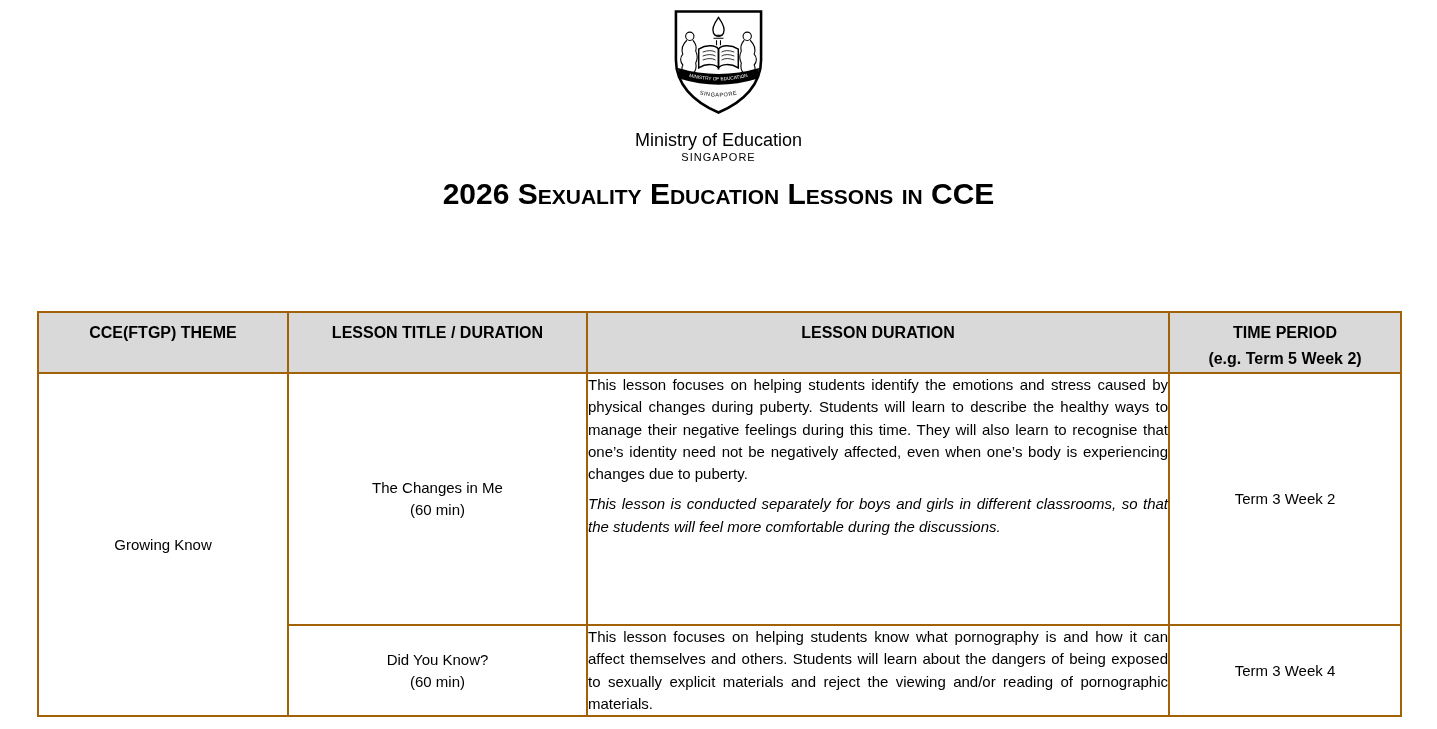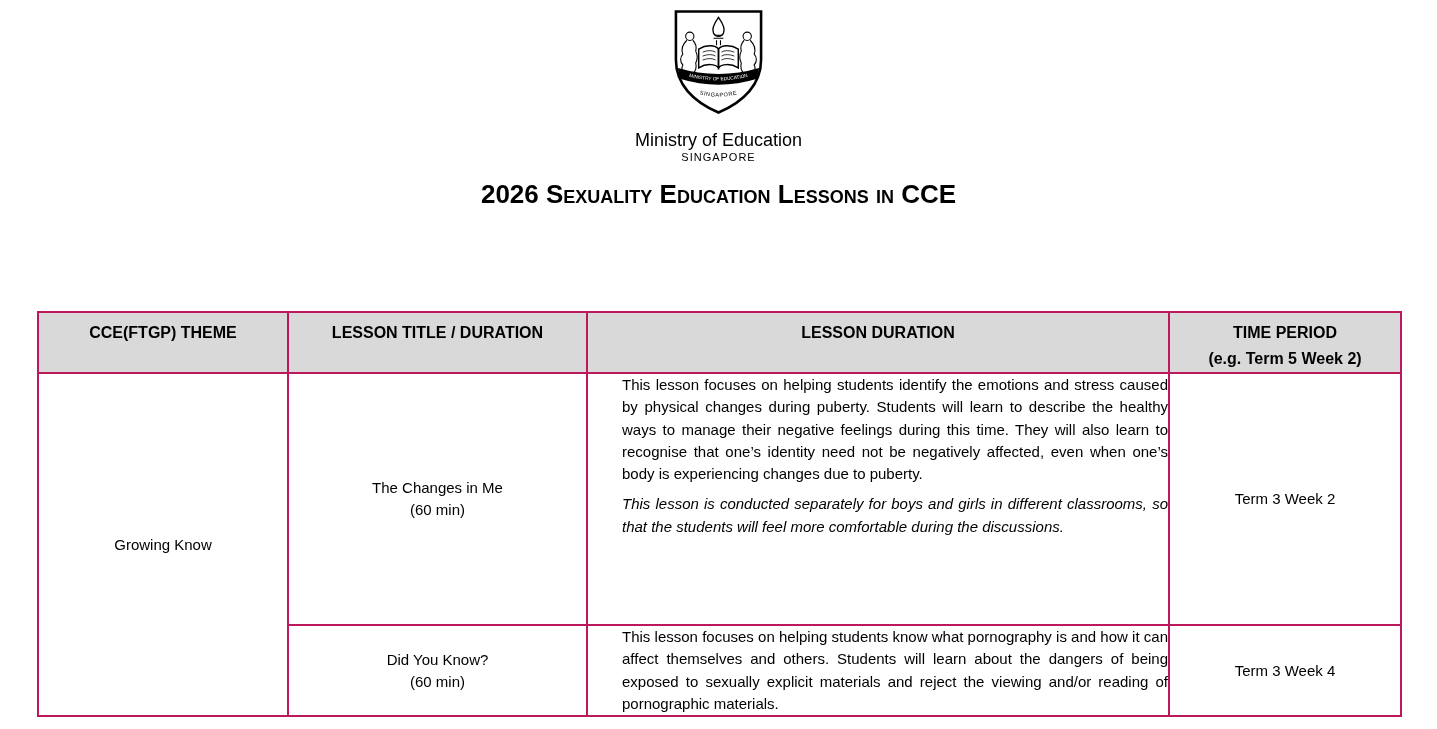--- a/index.html
+++ b/index.html
@@ -31,21 +31,21 @@
     font-size: 18px;
     line-height: 20px;
   }
   .org-sub {
     font-size: 11px;
     line-height: 14px;
     letter-spacing: 1px;
   }
   .doc-title {
     margin-top: 16px;
-    font-size: 26px;
+    font-size: 30px;
     font-weight: bold;
     font-variant: small-caps;
     line-height: 28px;
   }
   .primary-title {
     margin-top: 28px;
     font-size: 44px;
     font-weight: bold;
     font-variant: small-caps;
     line-height: 48px;
@@ -57,21 +57,21 @@
     width: 1363px;
     border-collapse: collapse;
     table-layout: fixed;
     font-size: 15px;
   }
   .lesson-table col.c1 { width: 250px; }
   .lesson-table col.c2 { width: 299px; }
   .lesson-table col.c3 { width: 582px; }
   .lesson-table col.c4 { width: 232px; }
   .lesson-table th, .lesson-table td {
-    border: 2px solid #be185d;
+    border: 2px solid #a16207;
     padding: 0;
   }
   .lesson-table th {
     background: #d9d9d9;
     font-size: 16px;
     font-weight: bold;
     text-align: center;
     vertical-align: top;
     padding-top: 7px;
     height: 60px;
@@ -88,21 +88,21 @@
     text-align: justify;
     padding: 4px 8px 4px 8px;
     line-height: 22.3px;
   }
   .row-lesson-1 { height: 252px; }
   .row-lesson-2 { height: 89px; }
   .overview-note {
     margin-top: 8px;
     font-style: italic;
   }
-  p { margin: 0; padding-left: 34px; }
+  p { margin: 0; }
 </style>
 </head>
 <body>
 
 <div class="page">
 
   <div class="doc-header">
 
     <svg class="crest" width="99" height="112" viewBox="0 0 100 112">
       <path d="M7 3 H93 V52 C93 76 76 94 50 105 C24 94 7 76 7 52 Z" fill="#ffffff" stroke="#000" stroke-width="2.6"></path>

